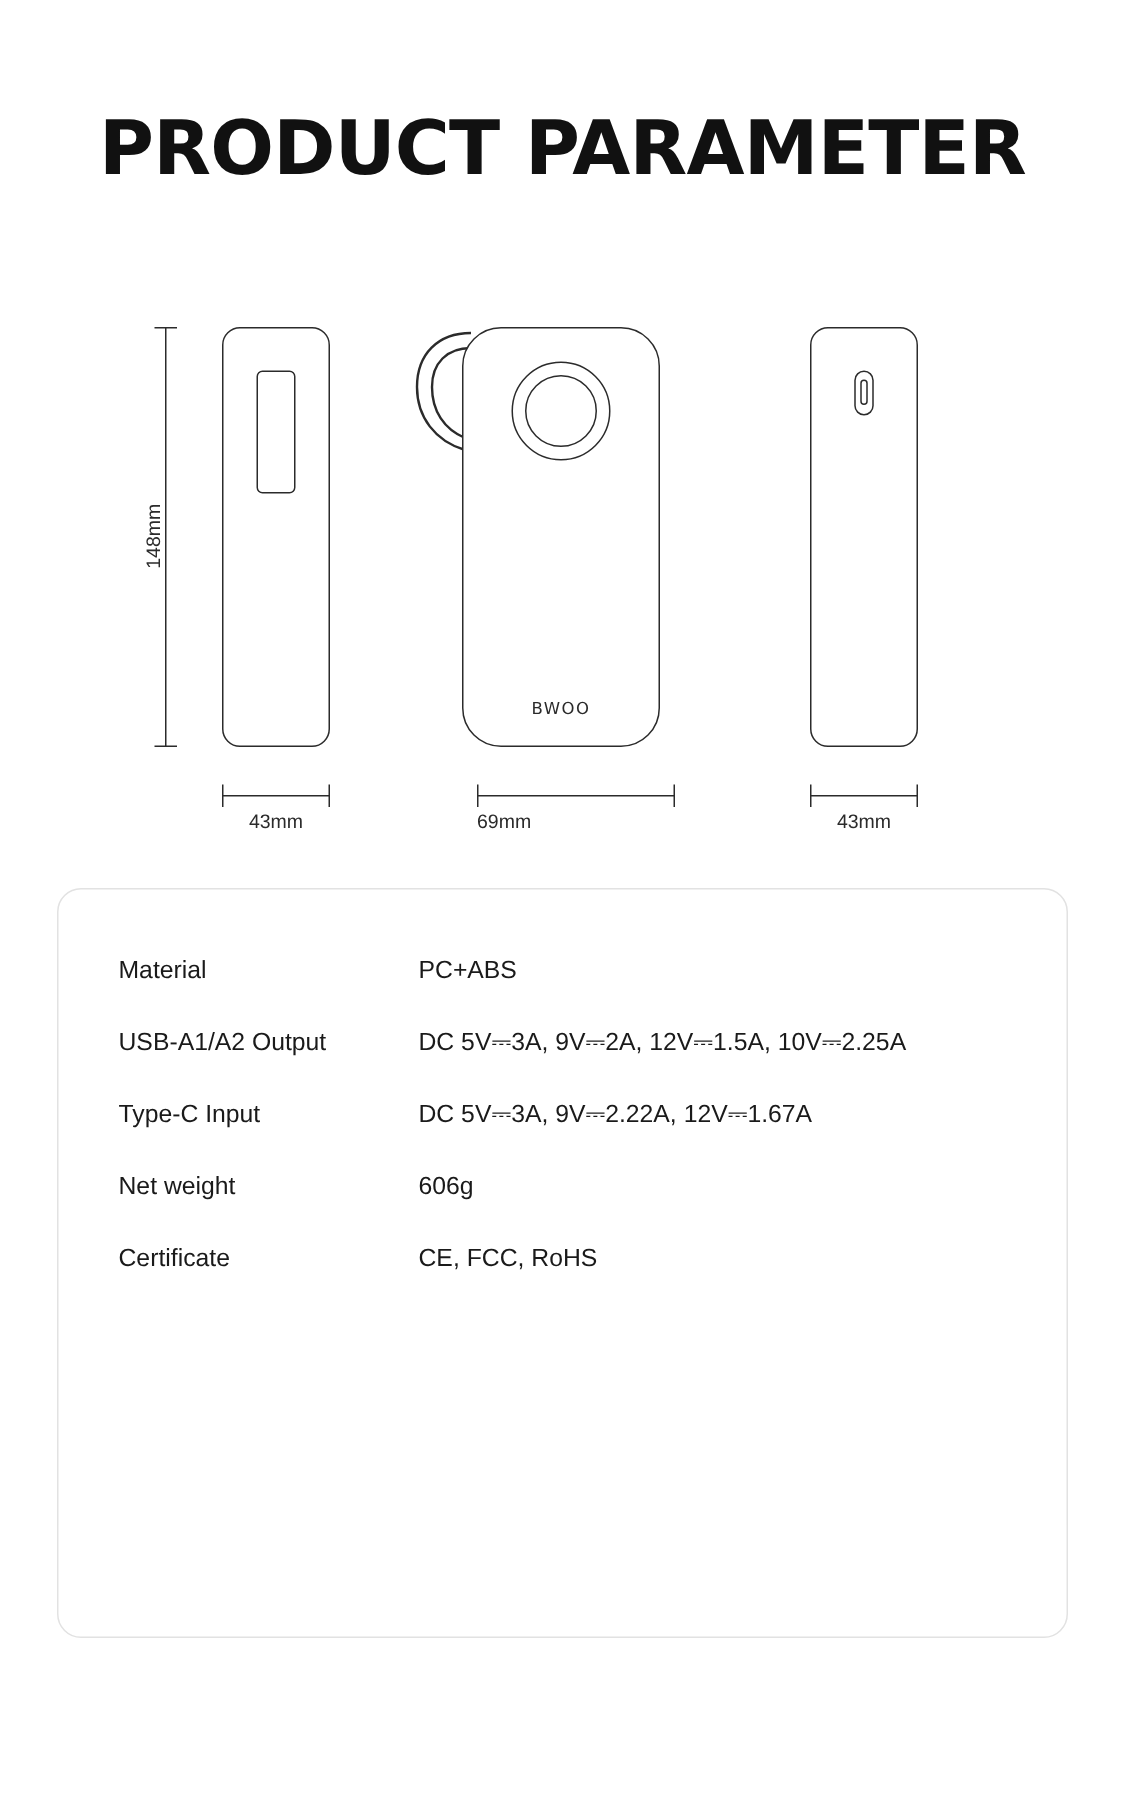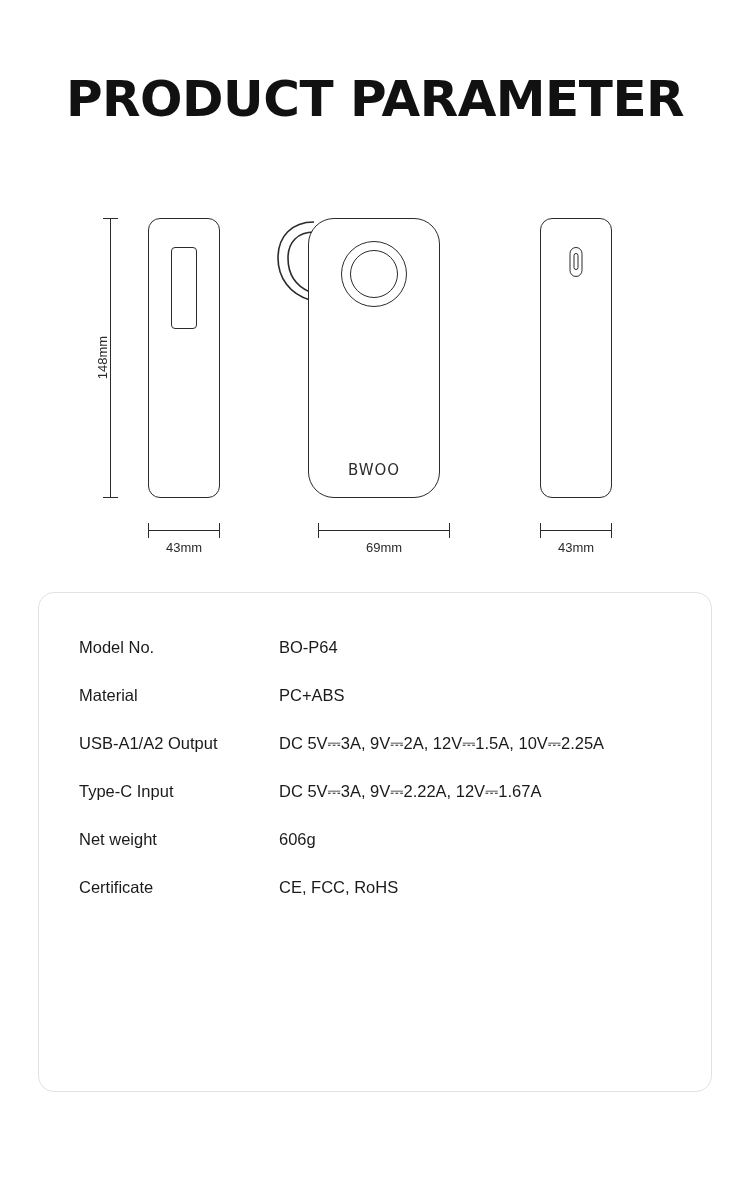--- a/index.html
+++ b/index.html
@@ -97,21 +97,21 @@
     height: 48px;
     border: 1.5px solid #2b2b2b;
     border-radius: 50%;
   }
   .brand {
     position: absolute;
     left: 0;
     bottom: 18px;
     width: 100%;
     text-align: center;
-    font-size: 15px;
+    font-size: 11px;
     letter-spacing: 1px;
     color: #2b2b2b;
     font-family: "DejaVu Sans", sans-serif;
   }
 
   
   .lanyard {
     position: absolute;
     left: 262px;
     top: 26px;
@@ -235,37 +235,33 @@
     </div>
 
     <div class="dim-line dim-h" style="left:148px; top:340px; width:72px;"></div>
     <div class="cap" style="left:148px; top:333px; width:1.2px; height:15px;"></div>
     <div class="cap" style="left:219px; top:333px; width:1.2px; height:15px;"></div>
     <div class="dim-label" style="left:148px; top:350px; width:72px; text-align:center;">43mm</div>
 
     <div class="dim-line dim-h" style="left:318px; top:340px; width:132px;"></div>
     <div class="cap" style="left:318px; top:333px; width:1.2px; height:15px;"></div>
     <div class="cap" style="left:449px; top:333px; width:1.2px; height:15px;"></div>
-    <div class="dim-label" style="left:318px; top:350px; width:132px; text-align:center;">69mm</div>
+    <div class="dim-label" style="left:318px; top:350px; width:132px; text-align:left;">69mm</div>
 
     <div class="dim-line dim-h" style="left:540px; top:340px; width:72px;"></div>
     <div class="cap" style="left:540px; top:333px; width:1.2px; height:15px;"></div>
     <div class="cap" style="left:611px; top:333px; width:1.2px; height:15px;"></div>
     <div class="dim-label" style="left:540px; top:350px; width:72px; text-align:center;">43mm</div>
 
   </div>
 
   <div class="spec-card">
     <table class="spec-table">
       <tbody>
         <tr>
-          <td class="spec-key">Model No.</td>
-          <td class="spec-val">BO-P64</td>
-        </tr>
-        <tr>
           <td class="spec-key">Material</td>
           <td class="spec-val">PC+ABS</td>
         </tr>
         <tr>
           <td class="spec-key">USB-A1/A2 Output</td>
           <td class="spec-val">DC 5V⎓3A, 9V⎓2A, 12V⎓1.5A, 10V⎓2.25A</td>
         </tr>
         <tr>
           <td class="spec-key">Type-C Input</td>
           <td class="spec-val">DC 5V⎓3A, 9V⎓2.22A, 12V⎓1.67A</td>

